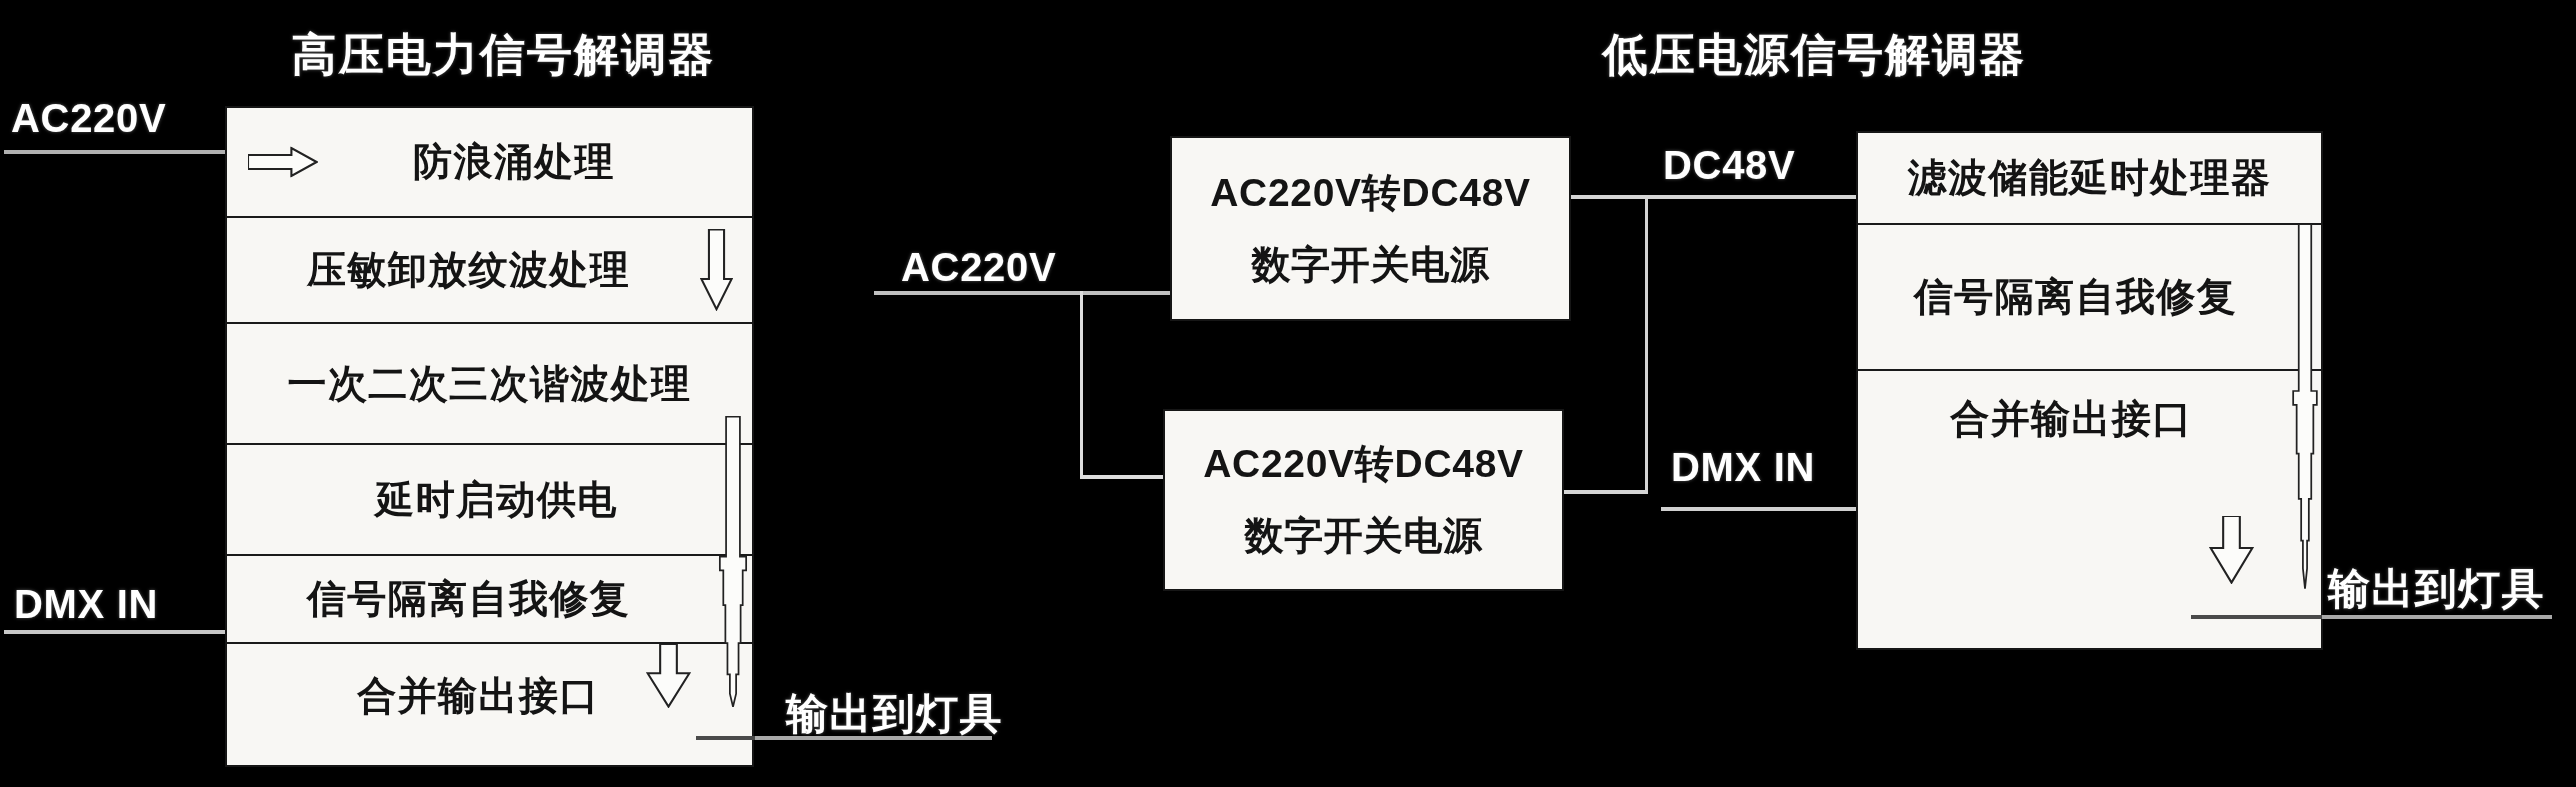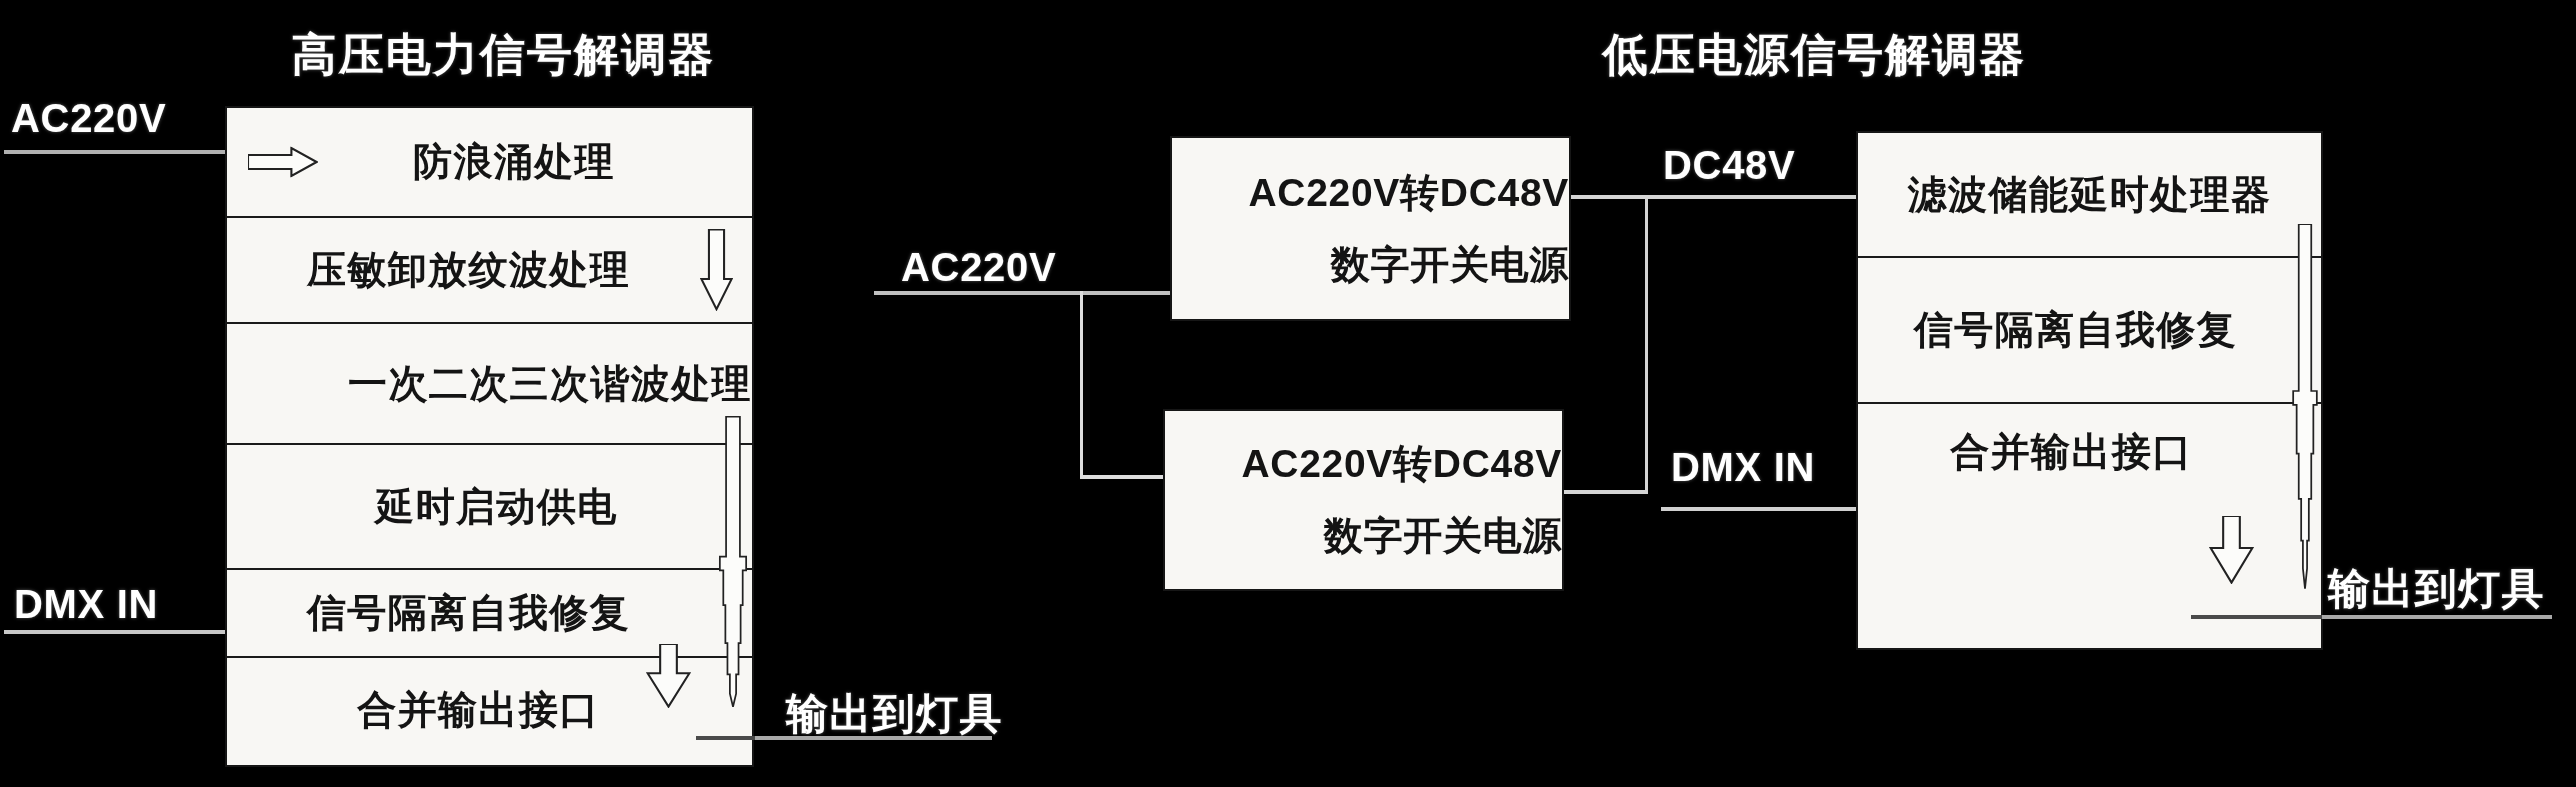--- a/index.html
+++ b/index.html
@@ -11,21 +11,21 @@
   .io{font-size:40px;letter-spacing:0.7px;}
   .out{font-size:42px;font-weight:900;letter-spacing:1.4px;}
   .hline,.vline{position:absolute;}
   .flowbox{position:absolute;background:#f8f7f4;border:2.8px solid #161616;
            box-sizing:border-box;display:flex;flex-direction:column;}
   .frow{position:relative;display:flex;align-items:center;justify-content:center;
         border-bottom:2.8px solid #1a1a1a;box-sizing:border-box;}
   .frow:last-child{border-bottom:none;padding-left:20px;}
   .frow .lbl{color:#141414;font-weight:900;font-size:39px;letter-spacing:1.4px;white-space:nowrap;}
   .psu{position:absolute;background:#f8f7f4;border:2.8px solid #161616;box-sizing:border-box;
-       display:flex;flex-direction:column;align-items:flex-end;justify-content:center;gap:18px;}
+       display:flex;flex-direction:column;align-items:center;justify-content:center;gap:18px;}
   .psu .lbl{color:#141414;font-weight:900;font-size:39px;letter-spacing:0.7px;white-space:nowrap;}
   .arrow-svg{position:absolute;}
 </style>
 </head>
 <body>
 
 <div id="stage">
 
   <div class="wlabel title" style="left:235px;top:25px;width:537px;">高压电力信号解调器</div>
 
@@ -41,24 +41,24 @@
         <path d="M0 12 H62 V2 L98 22 L62 42 V32 H0 Z" fill="#fcfcfa" stroke="#222" stroke-width="3"></path>
       </svg>
       <span class="lbl" style="margin-left:49px;">防浪涌处理</span>
     </div>
     <div class="frow" style="height:106px;">
       <span class="lbl" style="margin-right:42px;">压敏卸放纹波处理</span>
       <svg class="arrow-svg" style="right:19.5px;top:11px;" width="33" height="82" viewBox="0 0 48 118">
         <path d="M13 0 H35 V72 H46 L24 116 L2 72 H13 Z" fill="#fcfcfa" stroke="#222" stroke-width="3"></path>
       </svg>
     </div>
-    <div class="frow" style="height:121px;justify-content:flex-end;">
+    <div class="frow" style="height:121px;">
       <span class="lbl">一次二次三次谐波处理</span>
     </div>
-    <div class="frow" style="height:125px;padding-left:14px;">
+    <div class="frow" style="height:111px;padding-left:14px;">
       <span class="lbl">延时启动供电</span>
     </div>
     <div class="frow" style="height:88px;">
       <span class="lbl" style="margin-right:42px;">信号隔离自我修复</span>
     </div>
     <div class="frow" style="height:104px;">
       <span class="lbl" style="margin-right:42px;">合并输出接口</span>
     </div>
   </div>
 
@@ -93,21 +93,21 @@
   <div class="hline" style="left:1564px;top:490px;width:83px;height:3.5px;background:#d5d5d5;"></div>
 
   <div class="wlabel title" style="left:1599px;top:25px;width:431px;">低压电源信号解调器</div>
 
   <div class="wlabel io" style="left:1663px;top:143px;">DC48V</div>
 
   <div class="wlabel io" style="left:1671px;top:445px;">DMX IN</div>
   <div class="hline" style="left:1661px;top:507px;width:203px;height:3.5px;background:#d0d0d0;"></div>
 
   <div class="flowbox" style="left:1856px;top:131px;width:467px;height:519px;">
-    <div class="frow" style="height:125px;">
+    <div class="frow" style="height:92px;">
       <span class="lbl">滤波储能延时处理器</span>
     </div>
     <div class="frow" style="height:146px;">
       <span class="lbl" style="margin-right:28px;">信号隔离自我修复</span>
     </div>
     <div class="frow" style="height:95px;">
       <span class="lbl" style="margin-right:56px;">合并输出接口</span>
     </div>
   </div>
 

